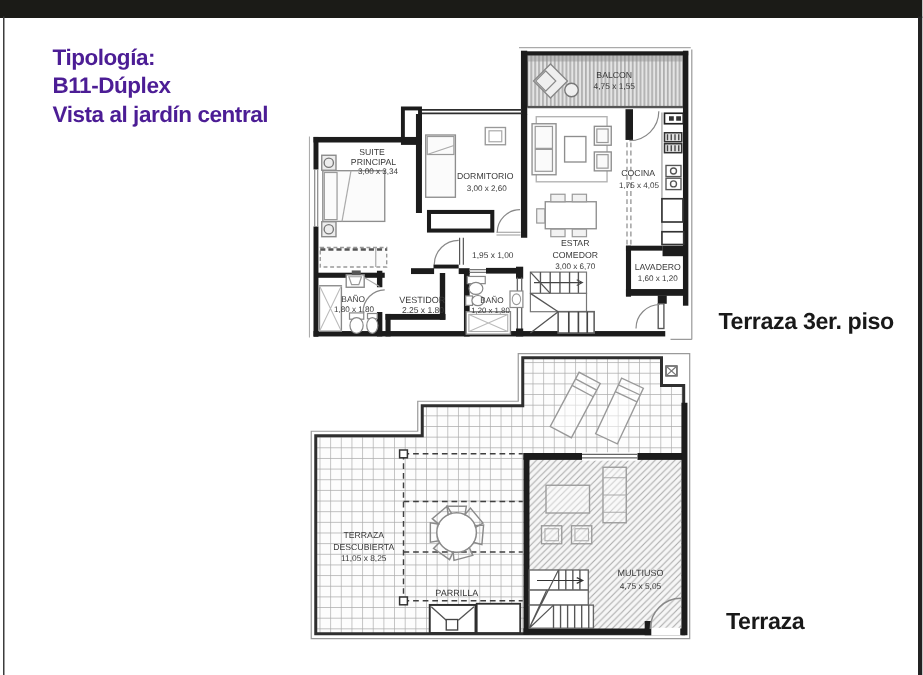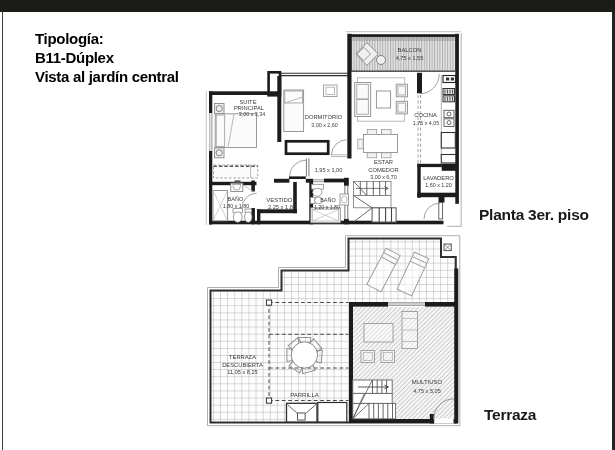--- a/index.html
+++ b/index.html
@@ -1,34 +1,34 @@
 <!DOCTYPE html>
 <html><head>
 <meta charset="utf-8">
 <style>
   html,body{margin:0;padding:0;background:#fff;width:615px;height:450px;overflow:hidden;}
   body{font-family:"Liberation Sans", sans-serif;position:relative;}
-  .titleblock{position:absolute;left:35px;top:28.7px;font-size:15px;font-weight:bold;line-height:19.3px;color:#000000;letter-spacing:-0.3px;}
+  .titleblock{position:absolute;left:35px;top:28.7px;font-size:15px;font-weight:bold;line-height:19.3px;color:#4c1d95;letter-spacing:-0.3px;}
   .lblpiso{position:absolute;left:479px;top:206.2px;font-size:15.5px;font-weight:bold;color:#191919;letter-spacing:-0.25px;}
   .lblterr{position:absolute;left:484px;top:406.2px;font-size:15.5px;font-weight:bold;color:#191919;letter-spacing:-0.25px;}
   svg{position:absolute;left:0;top:0;}
   text{font-family:"Liberation Sans", sans-serif;fill:#3a3a3a;}
 </style>
 </head>
 <body>
 
 <div style="position:absolute;left:0;top:0;width:615px;height:11.5px;background:#1b1b17;"></div>
 
 <div style="position:absolute;left:2px;top:11px;width:1.4px;height:439px;background:#3c3c3c;"></div>
 
 <div style="position:absolute;left:612.4px;top:11px;width:2.2px;height:439px;background:#232323;"></div>
 
 <div class="titleblock">Tipología:<br>B11-Dúplex<br>Vista al jardín central</div>
 
-<div class="lblpiso">Planta 3er. piso</div>
+<div class="lblpiso">Terraza 3er. piso</div>
 
 <div class="lblterr">Terraza</div>
 
 <svg width="615" height="450" viewBox="0 0 615 450">
 <defs>
 <pattern id="pv" width="2.6" height="6" patternUnits="userSpaceOnUse">
   <rect width="2.6" height="6" fill="#e4e4e4"></rect>
   <line x1="0.6" y1="0" x2="0.6" y2="6" stroke="#9a9a9a" stroke-width="0.85"></line>
 </pattern>
 <pattern id="pg" width="7.1" height="7.1" patternUnits="userSpaceOnUse">

